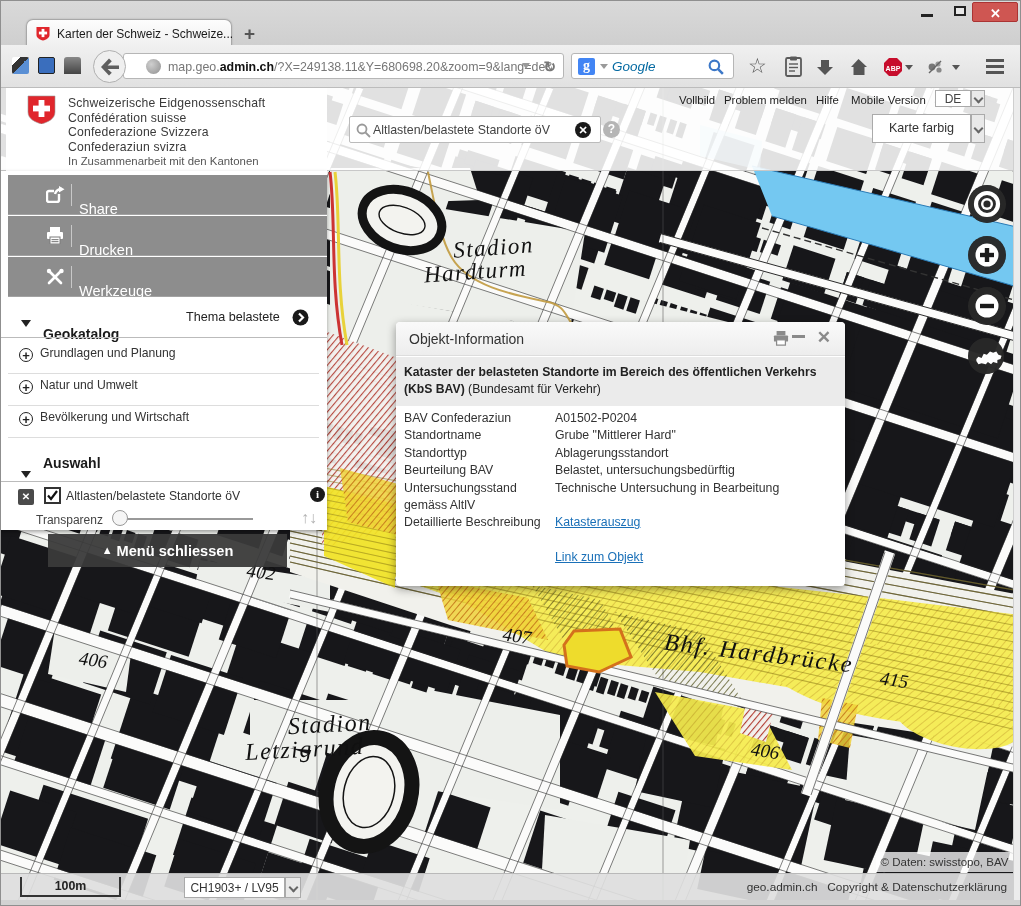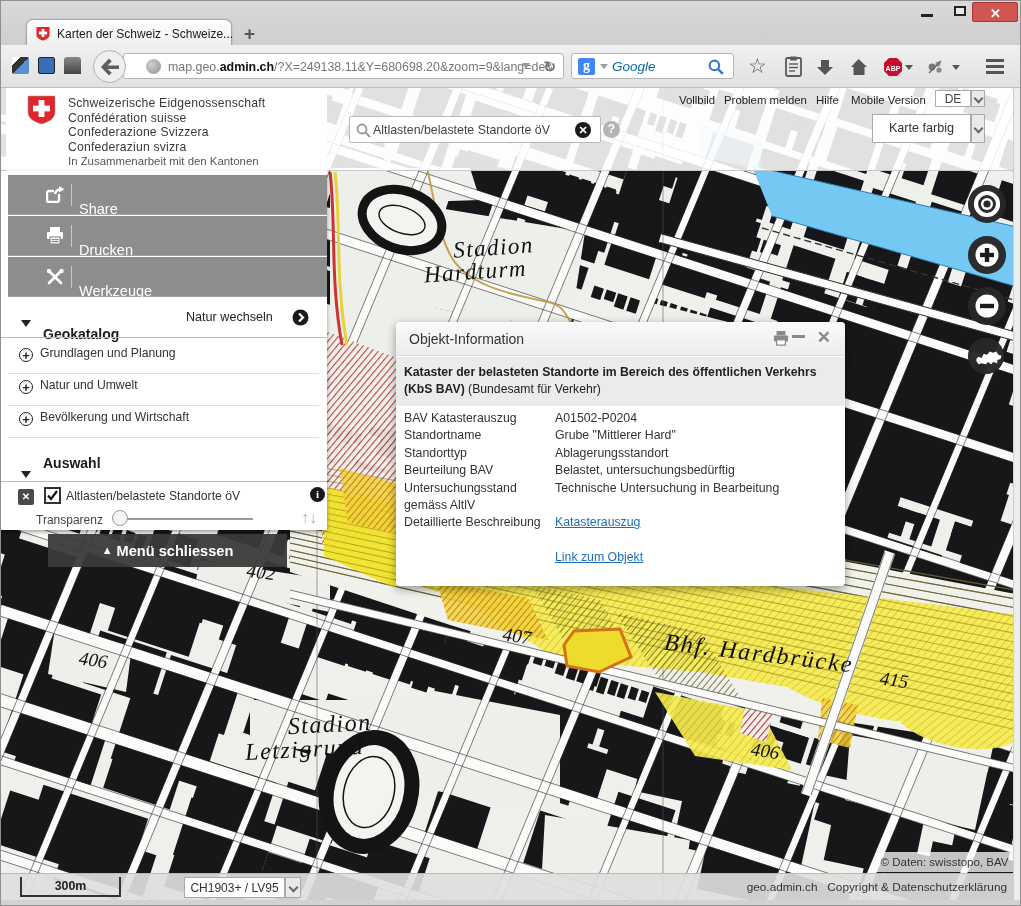--- a/index.html
+++ b/index.html
@@ -2364,21 +2364,21 @@
               <line x1="15" y1="3" x2="3" y2="15"></line>
             </g>
             <circle cx="3" cy="3" r="2.2" fill="#fff"></circle>
             <circle cx="15.5" cy="3" r="2.2" fill="#fff"></circle>
           </svg></span>
         <span class="sep"></span>
         <span class="tx">Werkzeuge</span>
       </div>
 <div style="position:absolute;left:21px;top:143px"><span class="tri-down"></span></div>
 <div style="position:absolute;left:43px;top:155px;font-size:14px;font-weight:bold;color:#1a1a1a">Geokatalog</div>
-<div style="position:absolute;left:186px;top:139px;font-size:12.6px;color:#222">Natur wechseln</div>
+<div style="position:absolute;left:186px;top:139px;font-size:12.6px;color:#222">Thema belastete</div>
 <svg style="position:absolute;left:292px;top:138px" width="17" height="17" viewBox="0 0 17 17">
         <circle cx="8.5" cy="8.5" r="8" fill="#1a1a1a"></circle>
         <path d="M7,4.5 l4,4 -4,4" stroke="#fff" stroke-width="2.2" fill="none"></path>
       </svg>
 <div style="position:absolute;left:0;top:166px;width:327px;height:1px;background:#bbb"></div>
 <div class="cat-row" style="top:174px">
         <span class="plus-ic">+</span>
         <span style="position:absolute;left:40px;top:1px">Grundlagen und Planung</span>
       </div>
 <div style="position:absolute;left:8px;top:202px;width:311px;height:1px;background:#ddd"></div>
@@ -2417,21 +2417,21 @@
           <rect x="4" y="10" width="10" height="6" fill="#fff" stroke="#8a8a8a" stroke-width="1.4"></rect>
         </svg>
 <div style="position:absolute;right:40px;top:13px;width:13px;height:3px;background:#8a8a8a"></div>
 <div style="position:absolute;right:14px;top:5px;font-size:17px;color:#8a8a8a;font-weight:bold">✕</div>
 </div>
 <div class="gband"><b>Kataster der belasteten Standorte im Bereich des öffentlichen Verkehrs (KbS BAV)</b> (Bundesamt für Verkehr)</div>
 <div class="body">
 <table cellspacing="0" cellpadding="0" style="border-collapse:collapse">
 <tbody>
             <tr>
-              <td class="k">BAV Katasterauszug</td>
+              <td class="k">BAV Confederaziun</td>
               <td>A01502-P0204</td>
             </tr>
 <tr>
               <td class="k">Standortname</td>
               <td>Grube "Mittlerer Hard"</td>
             </tr>
 <tr>
               <td class="k">Standorttyp</td>
               <td>Ablagerungsstandort</td>
             </tr>
@@ -2476,21 +2476,21 @@
       <circle cx="19" cy="19" r="11.5" fill="#fff"></circle>
       <rect x="12" y="16.8" width="14" height="4.4" fill="#1a1a1a"></rect>
     </svg>
     <svg class="mapbtn" style="top:338px;width:36px;height:36px" width="36" height="36" viewBox="0 0 36 36">
       <circle cx="18" cy="18" r="18" fill="rgba(40,40,40,0.85)"></circle>
       <path d="M7,19 l2,-2 3,1 2,-4 3,1 3,-3 3,1 3,-1 2,3 3,1 -1,3 -3,1 0,3 -4,-1 -2,2 -3,-2 -2,2 -4,-1 -3,1 -2,-3 z" fill="#fff" transform="translate(1,1) scale(1.05)"></path>
     </svg>
 <div id="attrib">© Daten: swisstopo, BAV</div>
 <div id="botbar">
   <div id="scale">
-        <span>300m</span>
+        <span>100m</span>
       </div>
   <div id="crs">CH1903+ / LV95</div>
       <div id="crs-btn">
         <span class="vchev" style="left:4px;top:6px"></span>
       </div>
   <div id="botlinks">geo.admin.ch&nbsp;&nbsp;&nbsp;Copyright &amp; Datenschutzerklärung</div>
 </div>
 <div id="botframe"></div>
 <div id="scrollbar"></div>
 

